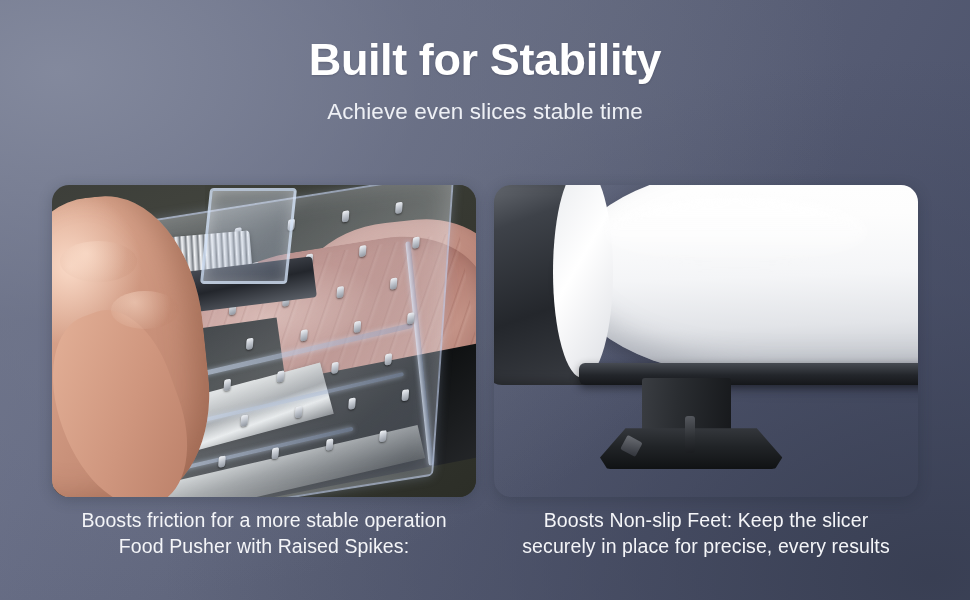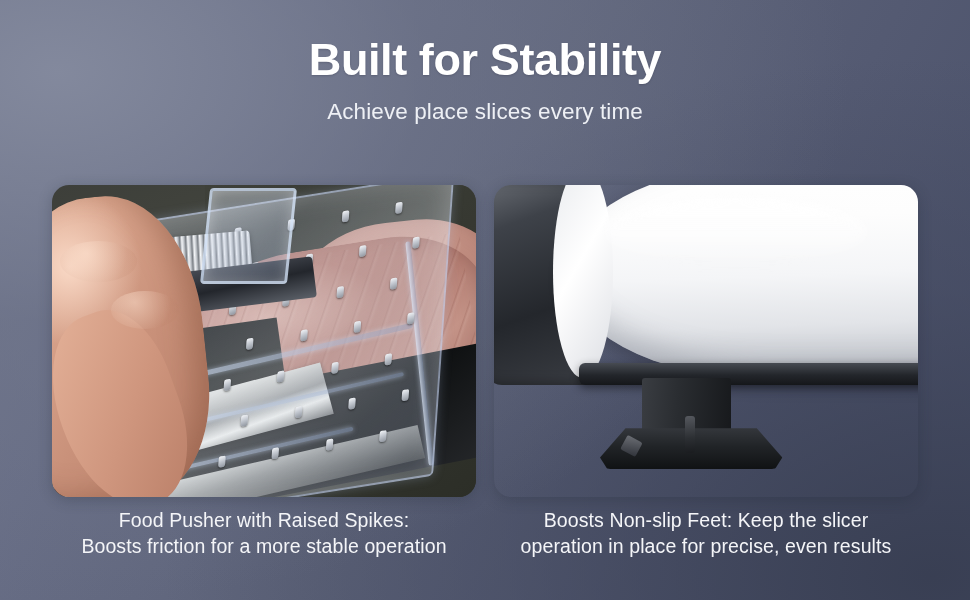--- a/index.html
+++ b/index.html
@@ -349,21 +349,21 @@
   }
   .caption .line { display: block; white-space: nowrap; }
 </style>
 </head>
 <body>
 
 <div class="banner">
 
   <div class="header">
     <h1 class="title">Built for Stability</h1>
-    <p class="subtitle">Achieve place slices every time</p>
+    <p class="subtitle">Achieve even slices stable time</p>
   </div>
 
   <div class="panels">
 
     <div class="panel">
       <div class="photo-left">
         <div class="pl-counter"></div>
         <div class="pl-meat2"></div>
         <div class="pl-meat"></div>
         <div class="pl-meat-lines"></div>
@@ -445,22 +445,22 @@
         <div class="pr-suction"></div>
         <div class="pr-nub"></div>
         <div class="pr-notch"></div>
       </div>
     </div>
 
   </div>
 
   <div class="captions">
     <div class="caption">
+      <span class="line">Boosts friction for a more stable operation</span>
       <span class="line">Food Pusher with Raised Spikes:</span>
-      <span class="line">Boosts friction for a more stable operation</span>
     </div>
     <div class="caption">
       <span class="line">Boosts Non-slip Feet: Keep the slicer</span>
-      <span class="line">operation in place for precise, even results</span>
+      <span class="line">securely in place for precise, every results</span>
     </div>
   </div>
 
 </div>
 
 </body></html>

